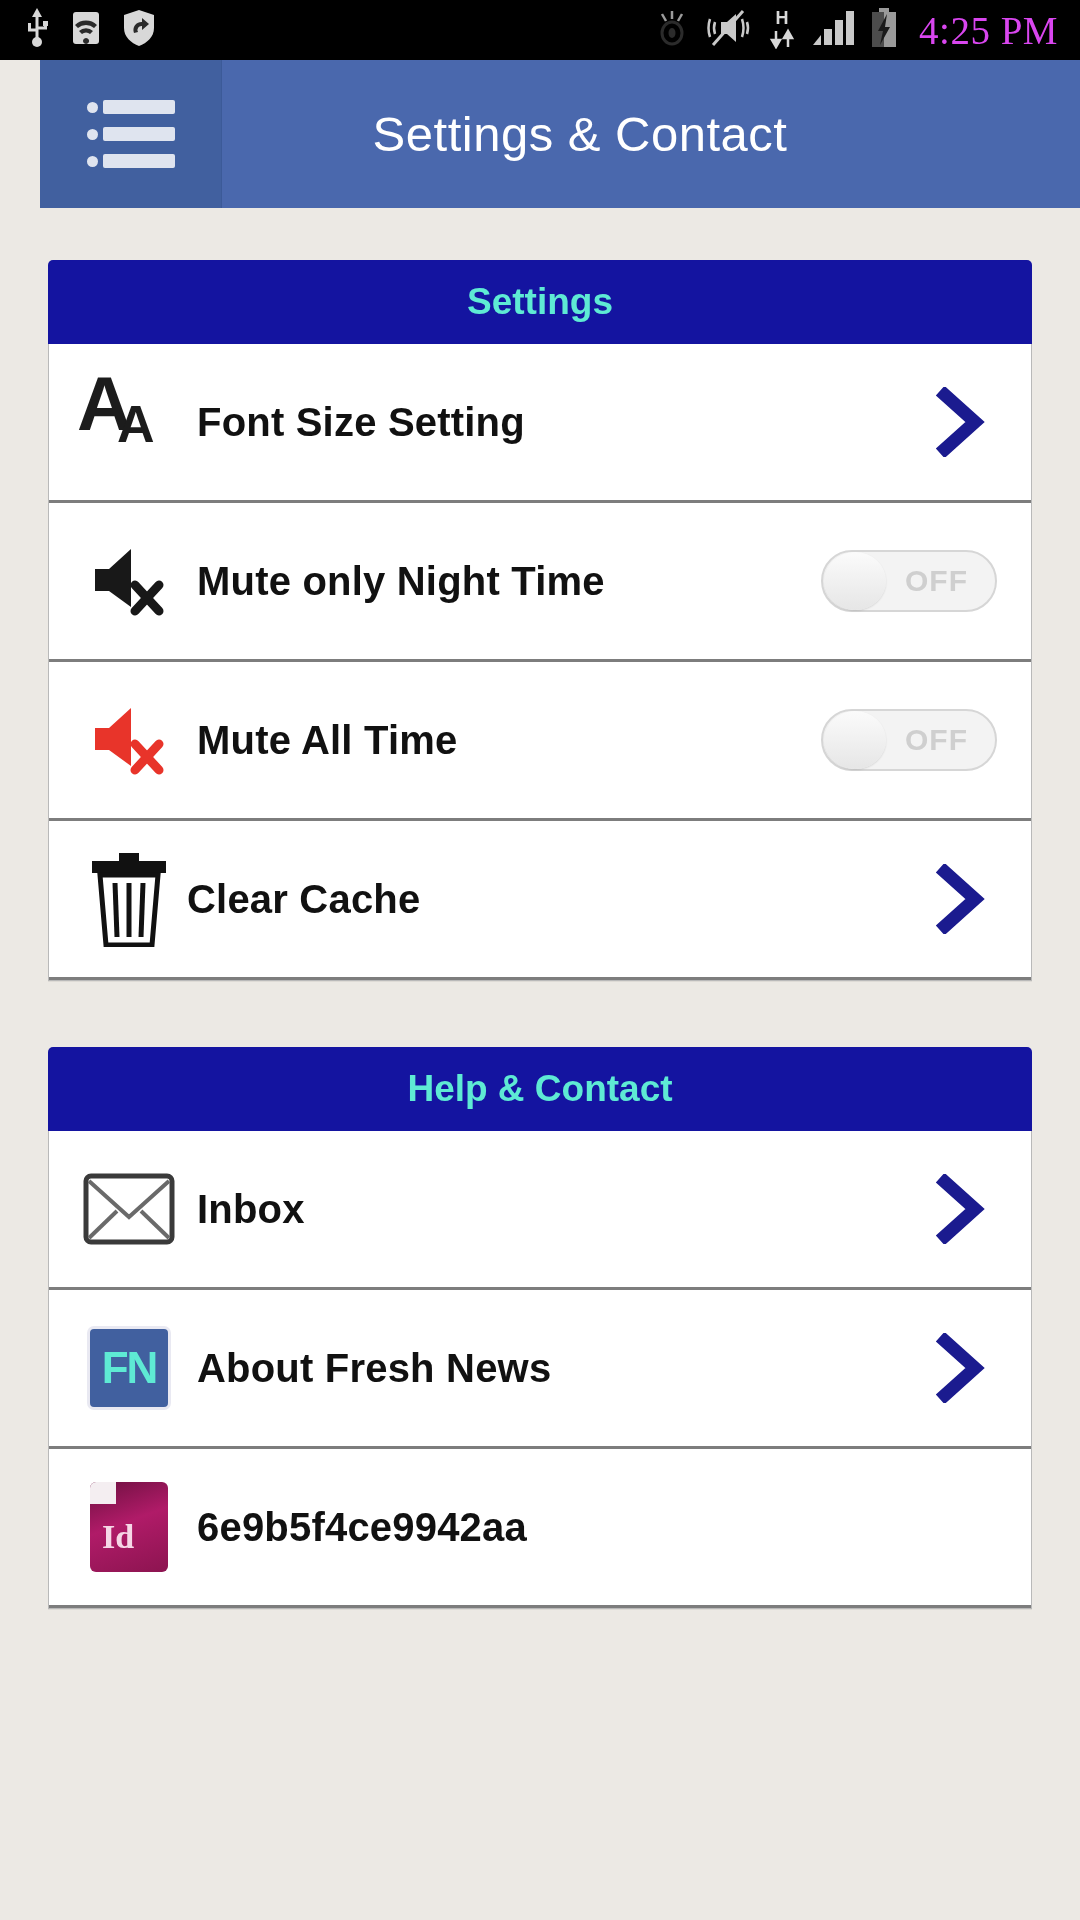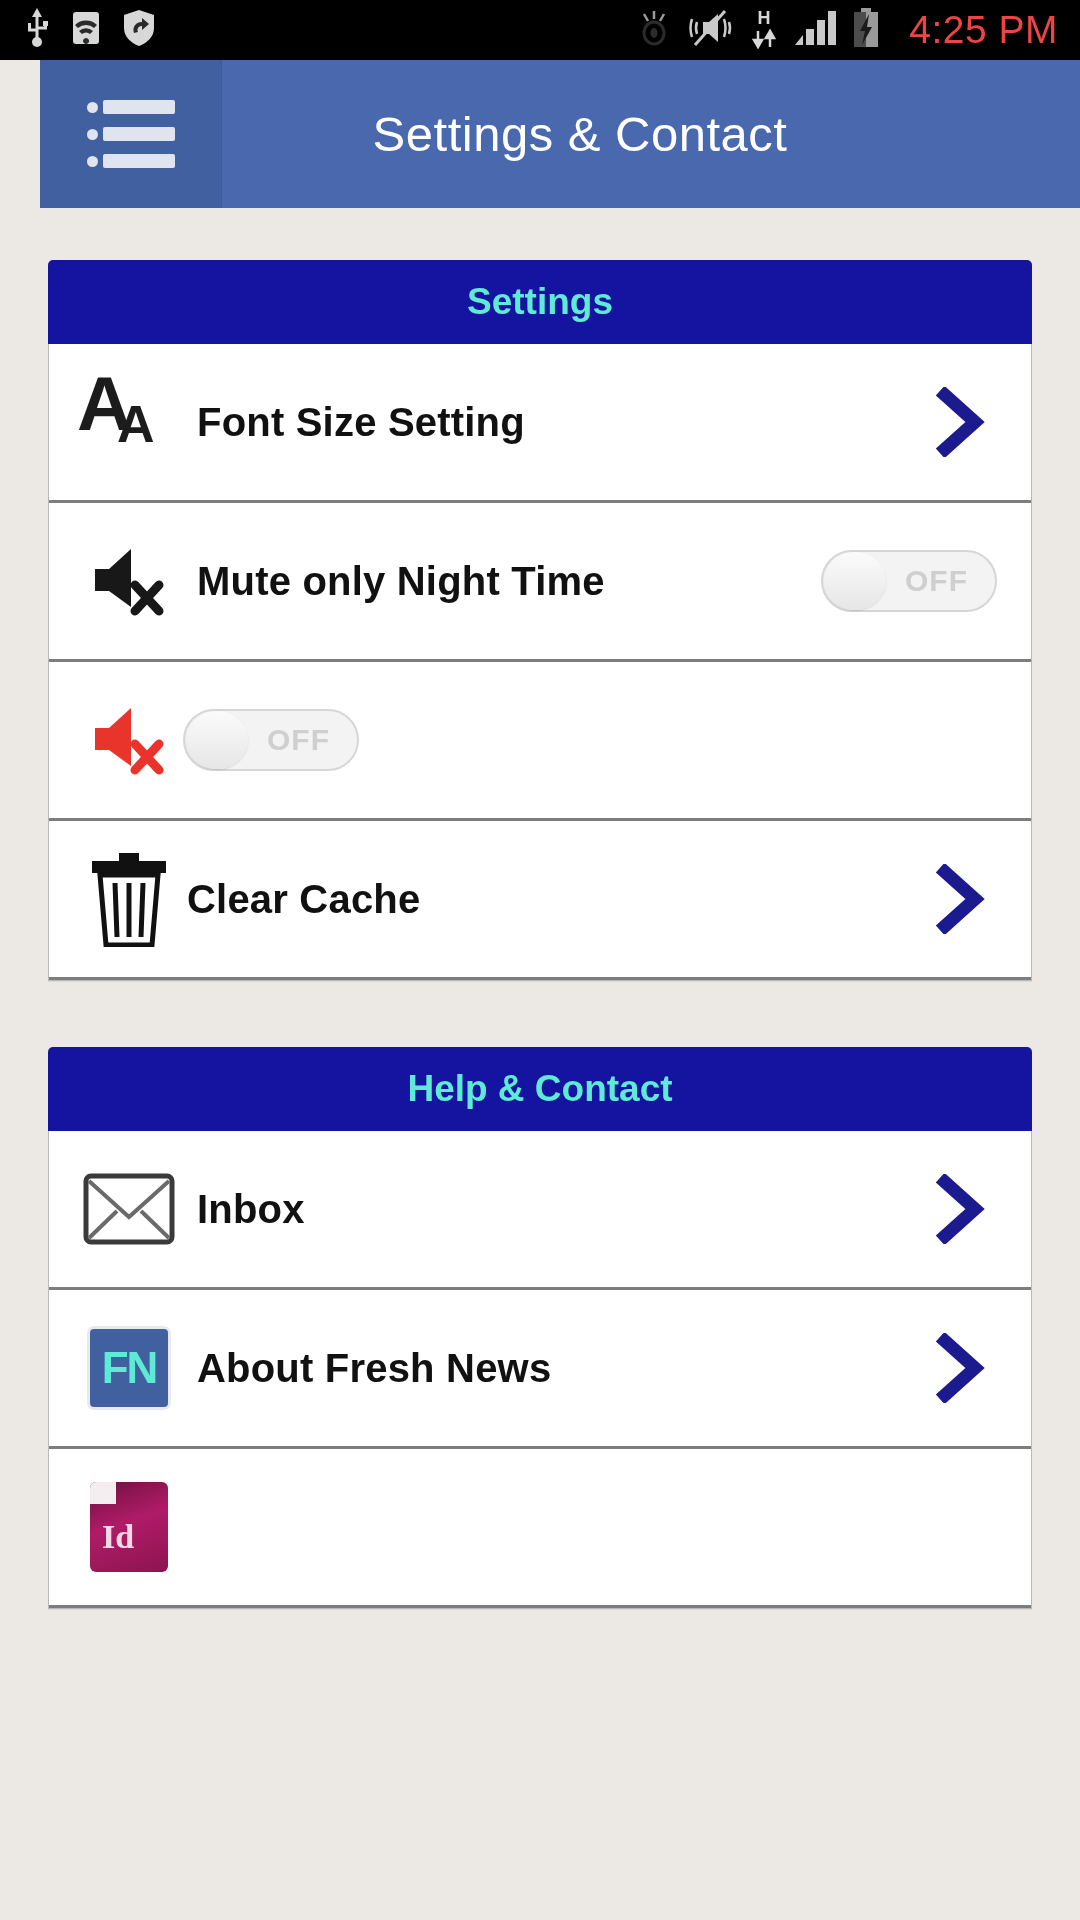--- a/index.html
+++ b/index.html
@@ -12,22 +12,22 @@
 
   
   .statusbar{
     height:60px; width:1080px; background:#000;
     display:flex; align-items:center; position:relative;
   }
   .sb-left{ display:flex; align-items:center; gap:18px; padding-left:24px; }
   .sb-right{ display:flex; align-items:center; gap:14px; position:absolute; right:22px; top:0; height:60px; }
   .sb-ico{ display:block; }
   .sb-clock{
-    color:#ef4444; font-size:39px; letter-spacing:0.5px;
-    font-family:Liberation Sans, sans-serif; margin-left:14px;
+    color:#d946ef; font-size:39px; letter-spacing:0.5px;
+    font-family:Liberation Serif, serif; margin-left:6px;
   }
 
   
   .actionbar{
     height:148px; width:1080px; background:#4a68ad;
     display:flex; align-items:stretch; position:relative;margin-left:40px;
   }
   .menu-btn{
     width:182px; background:#41609f;
     display:flex; align-items:center; justify-content:center;
@@ -298,20 +298,21 @@
         <svg width="84" height="76" viewBox="0 0 84 76">
           <g fill="#e8342a">
             <path d="M8 26 h14 L44 6 v58 L22 48 H8 z"></path>
           </g>
           <g stroke="#e8342a" stroke-width="9" stroke-linecap="round">
             <line x1="48" y1="42" x2="72" y2="68"></line>
             <line x1="72" y1="42" x2="48" y2="68"></line>
           </g>
         </svg>
       </div>
+      <div class="row-label">Mute All Time</div>
       <div class="toggle">
         <div class="toggle-knob"></div>
         <div class="toggle-text">OFF</div>
       </div>
     </div>
 
     <div class="row">
       <div class="row-icon">
         <svg width="86" height="96" viewBox="0 0 86 96">
           <rect x="33" y="2" width="20" height="8" fill="#111"></rect>
@@ -368,17 +369,18 @@
       </div>
     </div>
 
     <div class="row">
       <div class="row-icon">
         <div class="id-logo">
             <span class="fold"></span>
             <span class="txt">Id</span>
           </div>
       </div>
+      <div class="row-label">6e9b5f4ce9942aa</div>
       <div class="chev"></div>
     </div>
 
   </div>
 </div>
 
 </body></html>

